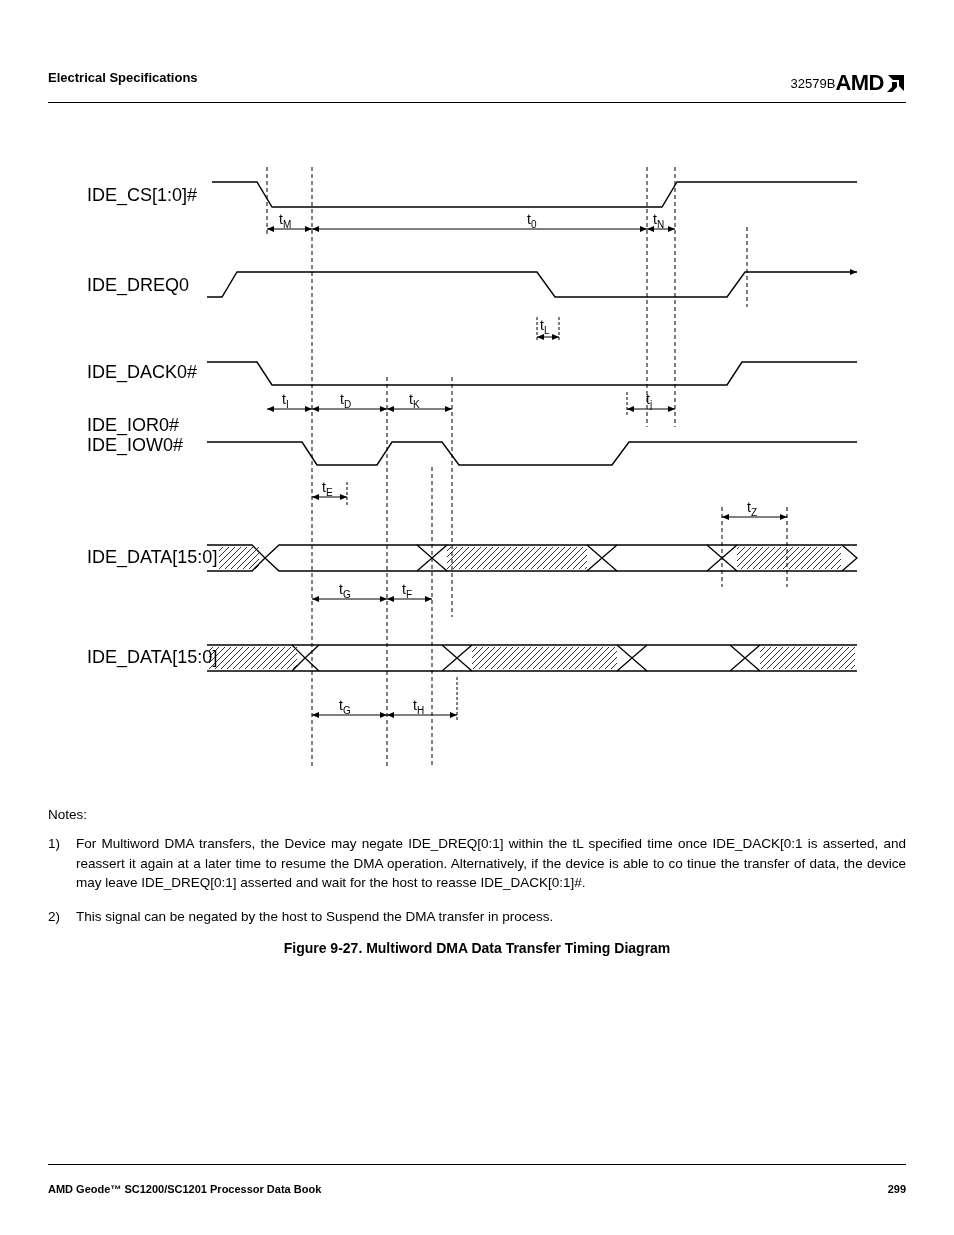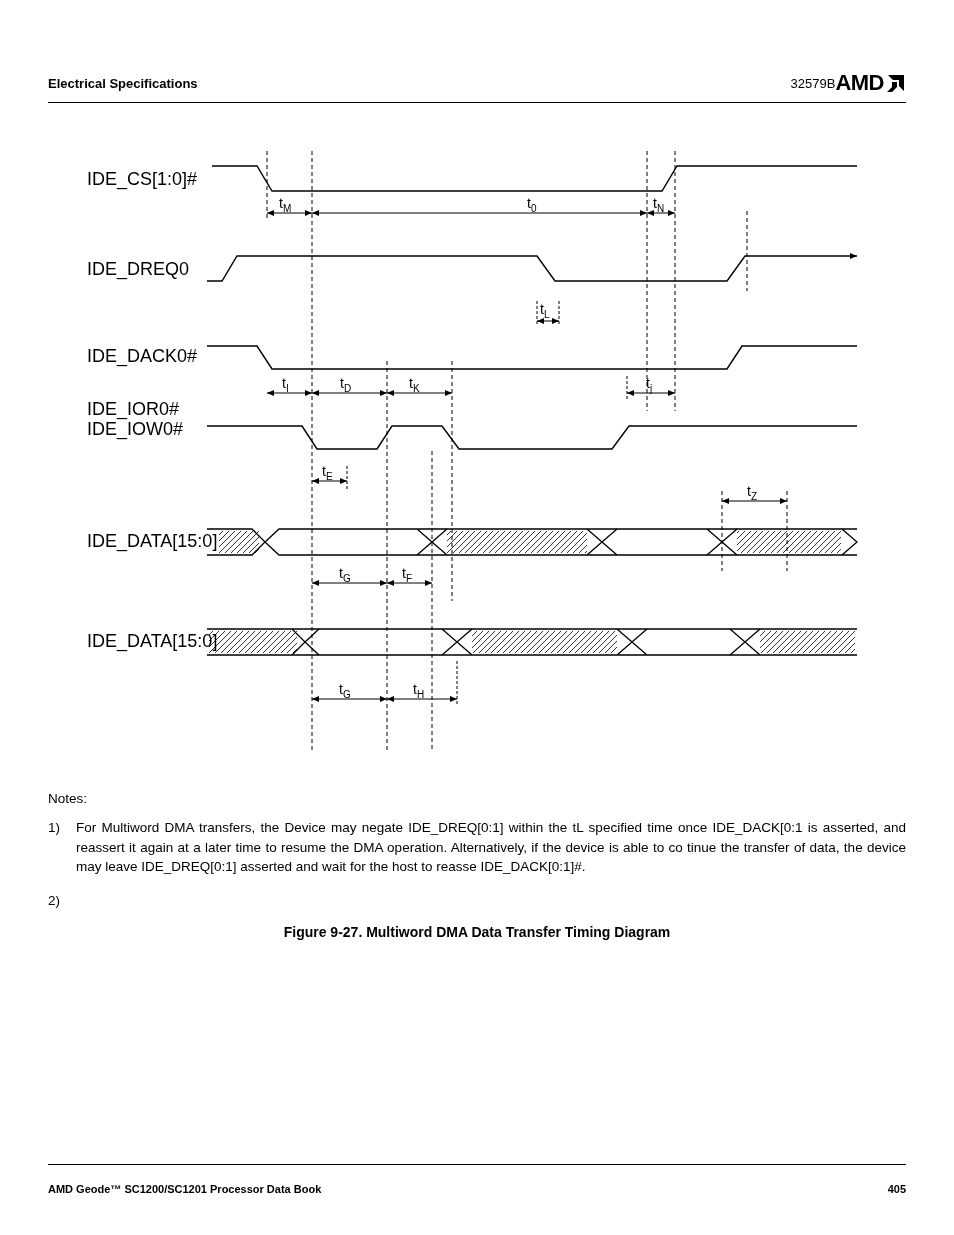--- a/index.html
+++ b/index.html
@@ -8,24 +8,24 @@
     background: #fff;
     color: #000;
     width: 954px;
     height: 1235px;
     position: relative;
     padding: 70px 48px 40px 48px;
   }
   .header {
     display: flex;
     justify-content: space-between;
-    align-items: center;
+    align-items: flex-start;
     border-bottom: 1.5px solid #000;
     padding-bottom: 6px;
-    margin-bottom: 48px;
+    margin-bottom: 64px;
     font-size: 13px;
   }
   .header .left { font-weight: bold; }
   .header .right { display: flex; align-items: center; font-size:13px; }
   .logo { font-weight: 800; font-size: 22px; letter-spacing: -0.5px; display:flex; align-items:center;}
   .logo svg { margin-left:2px; }
   .diagram-area {
     position: relative;
     width: 780px;
     height: 610px;
@@ -188,22 +188,23 @@
 
 <div class="notes">
   <h4>Notes:</h4>
   <ol>
     <li>
       <span class="num">1)</span>
       <span>For Multiword DMA transfers, the Device may negate IDE_DREQ[0:1] within the tL specified time once IDE_DACK[0:1 is asserted, and reassert it again at a later time to resume the DMA operation. Alternatively, if the device is able to co tinue the transfer of data, the device may leave IDE_DREQ[0:1] asserted and wait for the host to reasse IDE_DACK[0:1]#.</span>
     </li>
     <li>
       <span class="num">2)</span>
+      <span>This signal can be negated by the host to Suspend the DMA transfer in process.</span>
     </li>
   </ol>
 </div>
 
 <div class="fig-caption">Figure 9-27.  Multiword DMA Data Transfer Timing Diagram</div>
 
 <div class="footer">
   <span>AMD Geode™ SC1200/SC1201 Processor Data Book</span>
-  <span>405</span>
+  <span>299</span>
 </div>
 
 </body></html>

